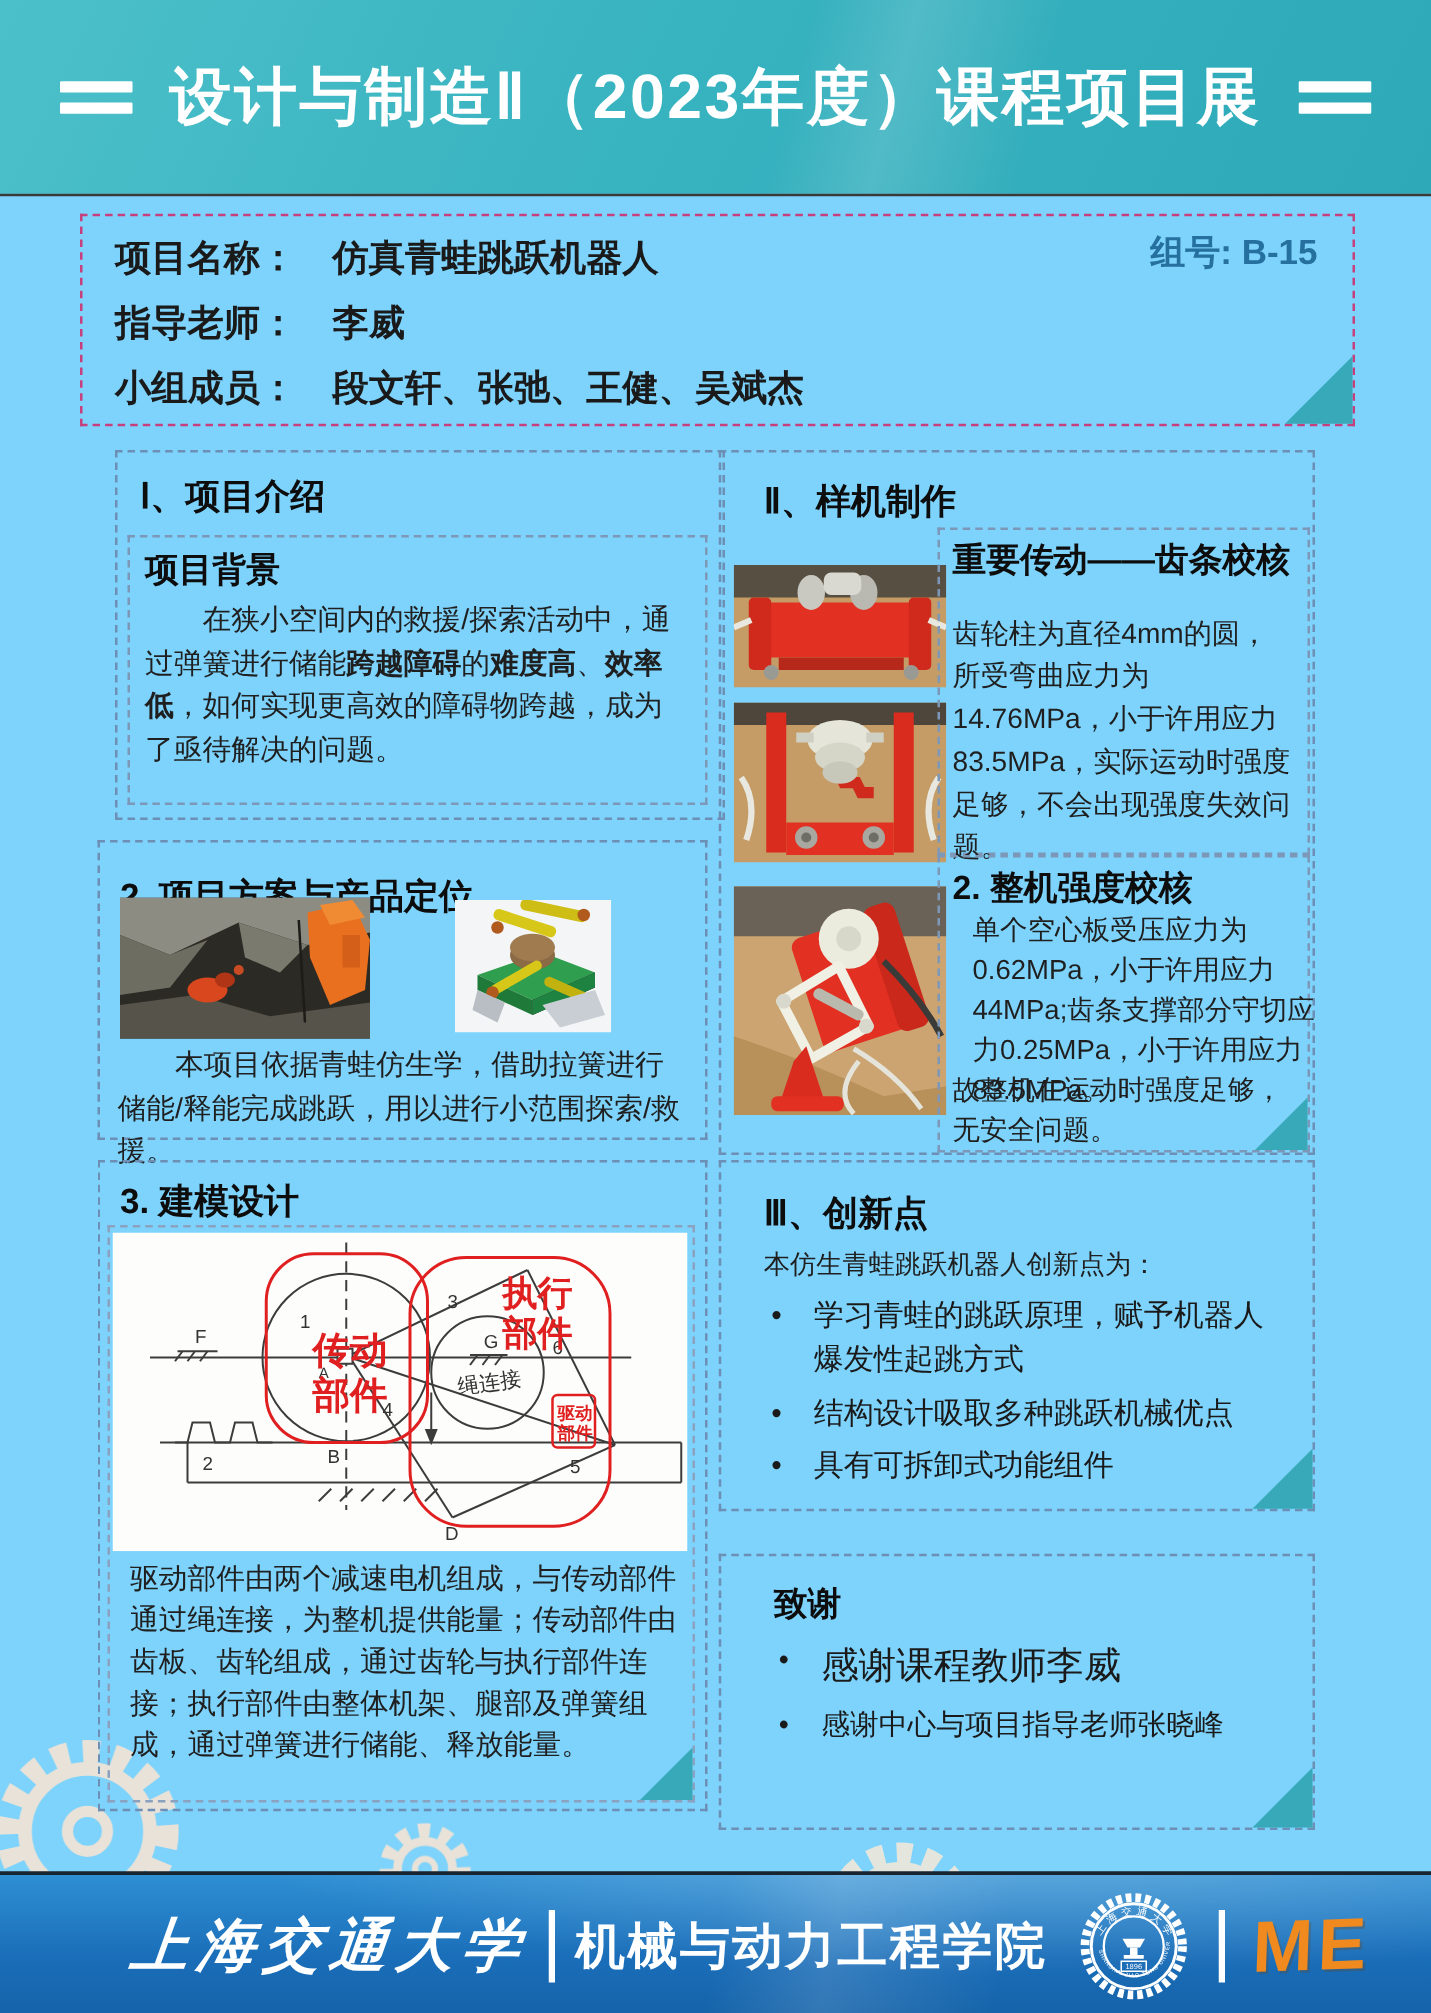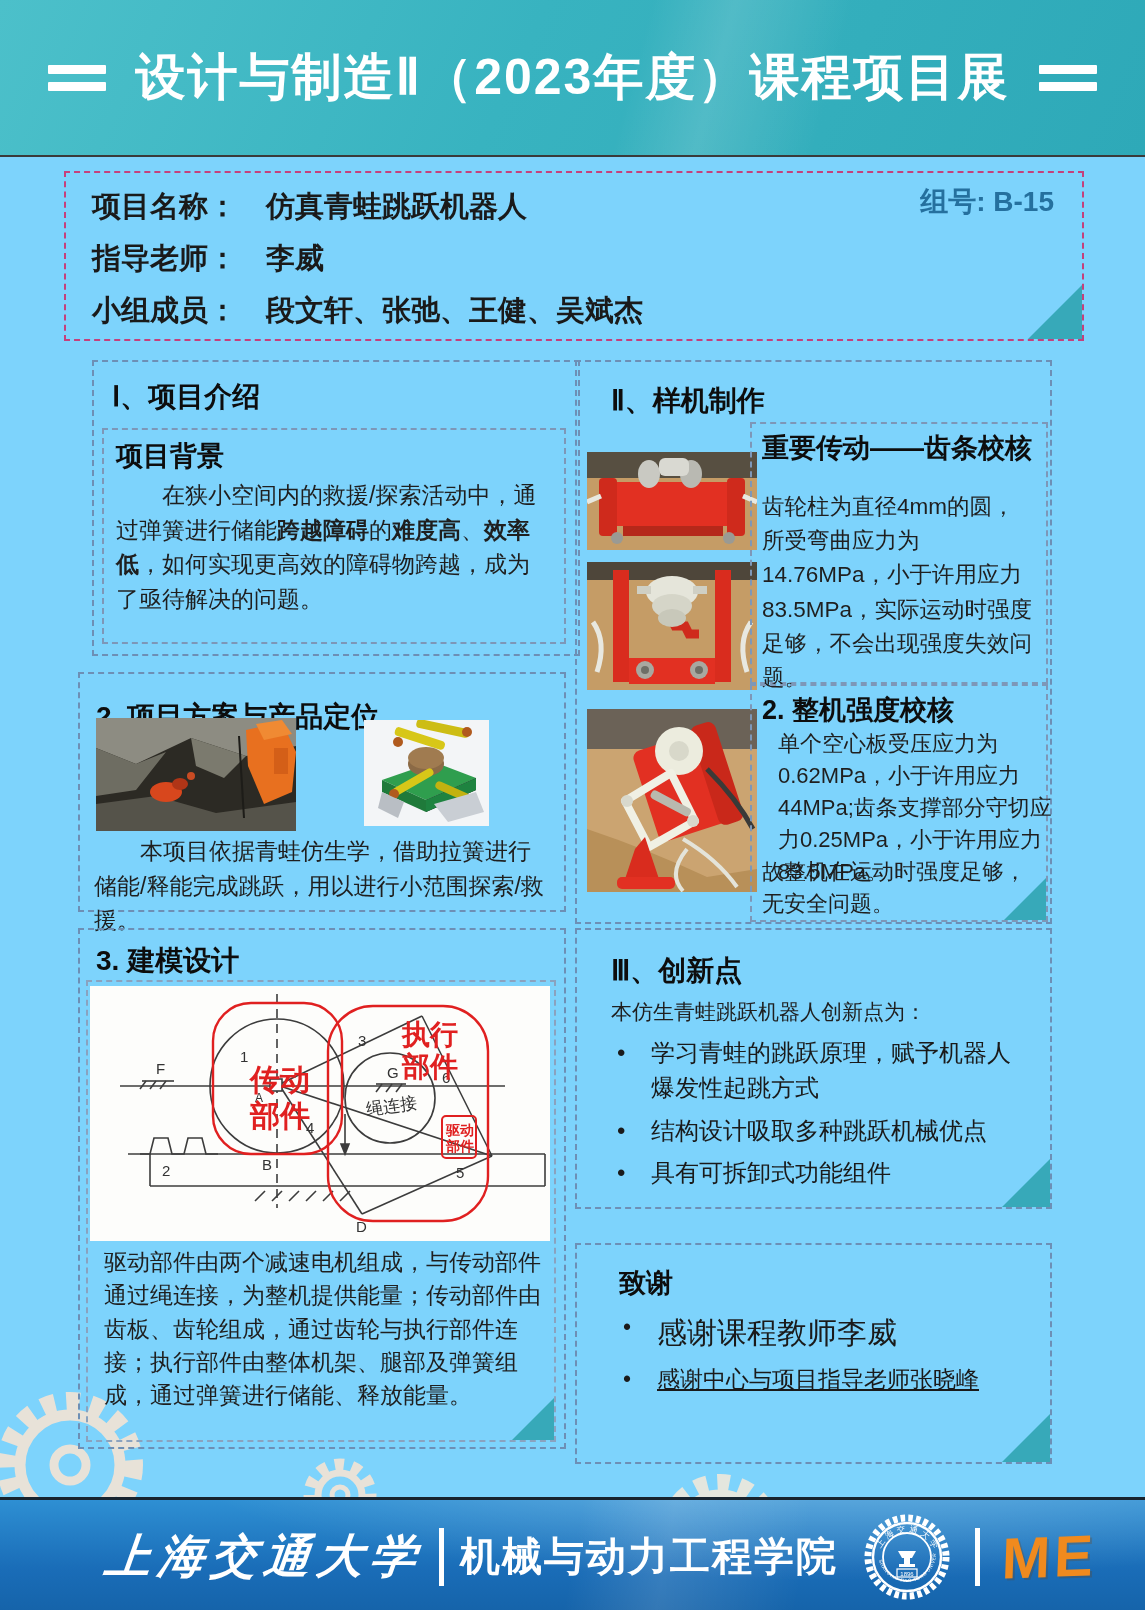--- a/index.html
+++ b/index.html
@@ -351,21 +351,21 @@
 
   <div class="box" style="left:575px;top:1243px;width:473px;height:217px;">
     <div class="h3" style="position:absolute;left:42px;top:20px;">致谢</div>
     <ul class="blist" style="position:absolute;left:46px;top:66px;width:400px;">
       <li>
         <span class="dot" style="font-size:23px;">•</span>
         <span class="btxt" style="font-size:30px;">感谢课程教师李威</span>
       </li>
       <li>
         <span class="dot" style="font-size:23px;">•</span>
-        <span class="btxt" style="font-size:23px;text-decoration:underline;">感谢中心与项目指导老师张晓峰</span>
+        <span class="btxt" style="font-size:23px;">感谢中心与项目指导老师张晓峰</span>
       </li>
     </ul>
     <div class="tri"></div>
   </div>
 
   <div class="footer">
     <div class="uni-name">上海交通大学</div>
     <div class="vbar"></div>
     <div class="school-name">机械与动力工程学院</div>
     <svg class="seal" width="92" height="92" viewBox="-46 -46 92 92">

